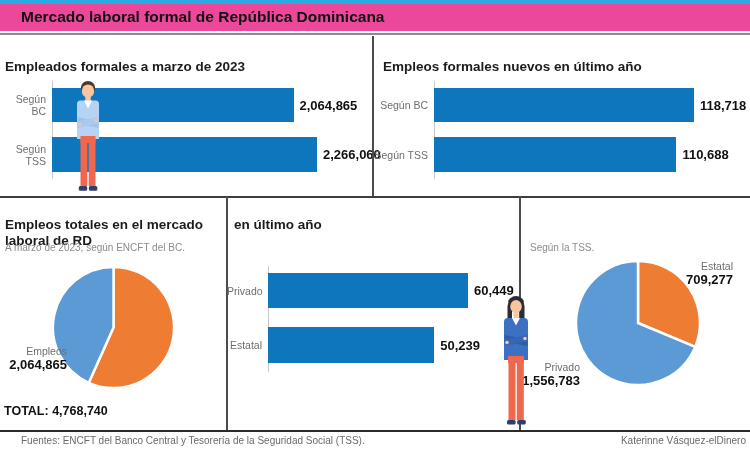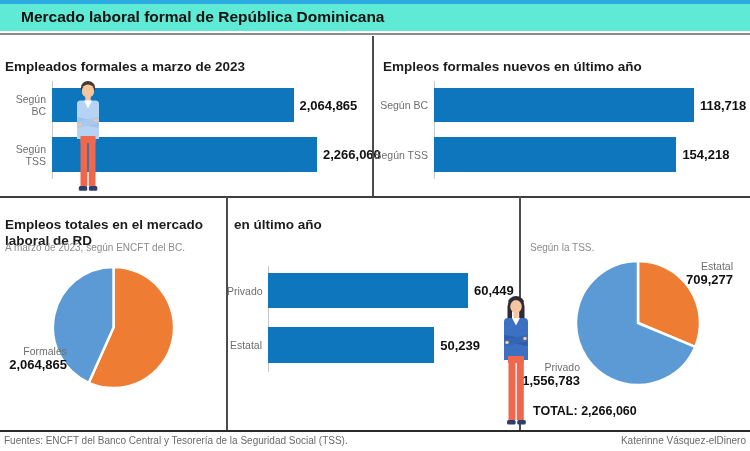--- a/index.html
+++ b/index.html
@@ -23,30 +23,30 @@
   .bcat{font-size:10.5px;color:#6e6e6e;text-align:right;flex:none;box-sizing:border-box;padding-right:6px;}
   .bfill{height:100%;flex:none;background:#0d76bd;}
   .bval{font-size:13px;font-weight:bold;margin-left:6px;white-space:nowrap;color:#111;}
   
   .pie{position:absolute;}
   .plabel{position:absolute;text-align:right;line-height:13px;white-space:nowrap;}
   .plabel .nm{font-size:10.5px;color:#6e6e6e;display:block;}
   .plabel .vl{font-size:13px;font-weight:bold;display:block;color:#111;}
   .ptotal{position:absolute;font-size:12.5px;font-weight:bold;color:#111;white-space:nowrap;}
   
-  .ftr-src{position:absolute;left:4px;top:435px;font-size:10px;color:#6a6a6a;}
+  .ftr-src{position:absolute;left:21px;top:435px;font-size:10px;color:#6a6a6a;}
   .ftr-credit{position:absolute;right:4px;top:435px;font-size:10px;color:#6a6a6a;}
   .person{position:absolute;z-index:6;}
 </style>
 </head>
 <body>
 
 <div class="ig">
 
-  <div class="hdr" style="background: #5eead4; border-top-color: rgb(41, 171, 226);">
+  <div class="hdr" style="background: #ec4899; border-top-color: rgb(41, 171, 226);">
     <h1>Mercado laboral formal de República Dominicana</h1>
   </div>
   <div class="rule-top"></div>
 
   <section class="panel" style="left:0;top:36px;width:373px;height:160px;">
     <h2 class="p-title" style="left:5px;top:12px;">Empleados formales a marzo de 2023</h2>
     <div class="axis" style="left:52px;top:45px;height:98px;"></div>
     <div class="brow" style="top:52px;height:34px;">
       <span class="bcat" style="width:52px;">Según BC</span>
       <span class="bfill" style="width: 241.5px; background: rgb(13, 118, 189);"></span>
@@ -82,40 +82,41 @@
     <h2 class="p-title" style="left:10px;top:12px;">Empleos formales nuevos en último año</h2>
     <div class="axis" style="left:61px;top:45px;height:98px;"></div>
     <div class="brow" style="top:52px;height:34px;">
       <span class="bcat" style="width:61px;">Según BC</span>
       <span class="bfill" style="width: 260px; background: rgb(13, 118, 189);"></span>
       <span class="bval">118,718</span>
     </div>
     <div class="brow" style="top:101px;height:35px;">
       <span class="bcat" style="width:61px;">Según TSS</span>
       <span class="bfill" style="width: 242.4px; background: rgb(13, 118, 189);"></span>
-      <span class="bval">154,218</span>
+      <span class="bval">110,688</span>
     </div>
   </section>
 
   <div class="hdiv" style="top:196px;"></div>
 
   <section class="panel" style="left:0;top:198px;width:227px;height:232px;">
     <h2 class="p-title" style="left:5px;top:8px;">
       <span class="tline">Empleos totales en el mercado</span>
       <span class="tline">laboral de RD</span>
     </h2>
     <div class="p-sub" style="left:5px;top:44px;">A marzo de 2023, según ENCFT del BC.</div>
     <svg class="pie" style="left:50px;top:66px;" width="127" height="127" viewBox="0 0 130 130">
         <path d="M65,65 L65.00,3.00 A62,62 0 1 1 39.66,121.59 Z" fill="#ee7d33" stroke="#ffffff" stroke-width="2.5" stroke-linejoin="round"></path>
         <path d="M65,65 L39.66,121.59 A62,62 0 0 1 65.00,3.00 Z" fill="#5b9ad4" stroke="#ffffff" stroke-width="2.5" stroke-linejoin="round"></path>
       </svg>
     <div class="plabel" style="right:160px;top:147px;">
-      <span class="nm">Formales</span>
+      <span class="nm">Empleos</span>
       <span class="vl">2,064,865</span>
     </div>
+    <div class="ptotal" style="left:4px;top:206px;">TOTAL: 4,768,740</div>
   </section>
 
   <div class="vdiv" style="left:226px;top:196px;height:234px;"></div>
 
   <section class="panel" style="left:227px;top:198px;width:293px;height:232px;">
     <h2 class="p-title" style="left:7px;top:8px;">
       <span class="tline">en último año</span>
     </h2>
     <div class="axis" style="left:41px;top:68px;height:106px;"></div>
     <div class="brow" style="top:75px;height:35px;">
@@ -141,21 +142,20 @@
         <path d="M65,65 L122.21,88.91 A62,62 0 1 1 65.00,3.00 Z" fill="#5b9ad4" stroke="#ffffff" stroke-width="2.5" stroke-linejoin="round"></path>
       </svg>
     <div class="plabel" style="right:17px;top:62px;">
       <span class="nm">Estatal</span>
       <span class="vl">709,277</span>
     </div>
     <div class="plabel" style="right:170px;top:163px;">
       <span class="nm">Privado</span>
       <span class="vl">1,556,783</span>
     </div>
-    <div class="ptotal" style="left:13px;top:206px;">TOTAL: 2,266,060</div>
   </section>
 
   <svg class="person" style="left:494px;top:294px;" width="44" height="136" viewBox="0 0 44 136">
     <ellipse cx="22" cy="10" rx="8" ry="8" fill="#2e2b36"></ellipse>
     <rect x="13.5" y="10" width="4.5" height="23" rx="2" fill="#2e2b36"></rect>
     <rect x="26" y="10" width="4.5" height="23" rx="2" fill="#2e2b36"></rect>
     <ellipse cx="22" cy="12.5" rx="5.8" ry="6.5" fill="#f7c5a0"></ellipse>
     <path d="M14.5,8 Q22,3 29.5,8 L29.5,6 Q22,1 14.5,6 Z" fill="#2e2b36"></path>
     <rect x="19.5" y="18" width="5" height="6" fill="#f7c5a0"></rect>
     <path d="M10,28 Q10,24 14,24 L30,24 Q34,24 34,28 L34,66 L10,66 Z" fill="#3c70c2"></path>

